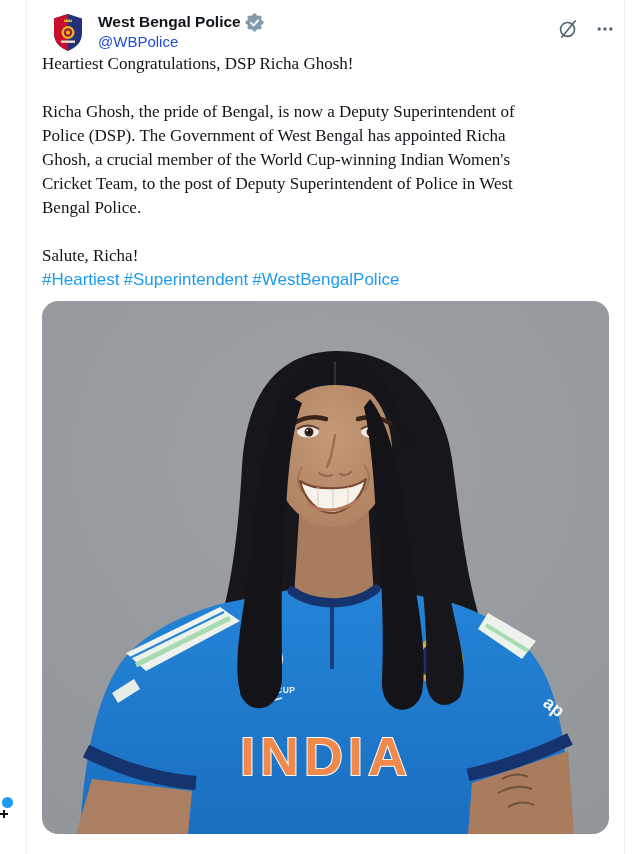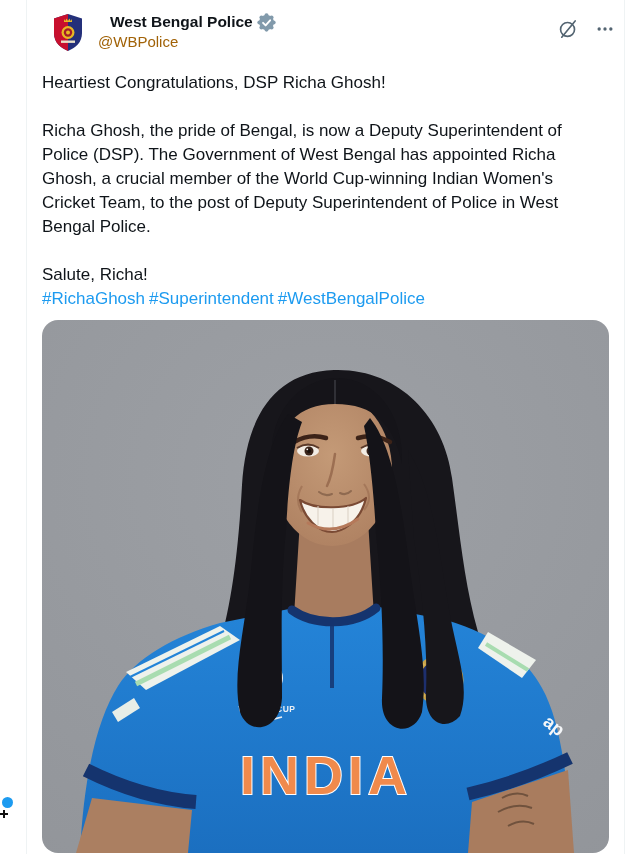--- a/index.html
+++ b/index.html
@@ -5,26 +5,26 @@
   html,body{margin:0;padding:0;background:#ffffff;}
   .page{position:relative;width:639px;height:854px;background:#ffffff;overflow:hidden;
         font-family:"Liberation Sans",sans-serif;color:#0f1419;}
   .column{position:absolute;left:26px;top:0;width:599px;height:854px;box-sizing:border-box;
           border-left:1px solid #eff3f4;border-right:1px solid #eff3f4;padding:12px 15px 0 15px;}
   
   .tweet-header{display:flex;align-items:flex-start;}
   .avatar{width:40px;height:40px;flex:0 0 40px;cursor:pointer;margin-left:6px;}
   .name-block{margin-left:10px;display:flex;flex-direction:column;line-height:20px;}
   .name-row{display:flex;align-items:center;gap:4px;}
-  .display-name{font-weight:bold;font-size:15.5px;color:#0f1419;cursor:pointer;margin-left:12px;}
-  .handle{font-size:15px;color:#a16207;cursor:pointer;}
+  .display-name{font-weight:bold;font-size:15.5px;color:#0f1419;cursor:pointer;}
+  .handle{font-size:15px;color:#1d4ed8;cursor:pointer;}
   .header-actions{margin-left:auto;display:flex;align-items:center;gap:12px;margin-top:4px;margin-right:-8px;}
   .icon-btn{background:none;border:none;padding:2px;cursor:pointer;line-height:0;}
   
-  .tweet-body{margin-top:19px;font-size:17px;line-height:24px;white-space:pre-line;color:#0f1419;}
+  .tweet-body{font-size:17px;line-height:24px;white-space:pre-line;color:#0f1419;font-family:Liberation Serif, serif;}
   .hashtags{font-size:17px;line-height:24px;}
   .hashtags a{color:#1d9bf0;text-decoration:none;cursor:pointer;margin-right:4px;}
   
   .tweet-image{margin-top:9px;width:567px;height:533px;border-radius:16px;overflow:hidden;cursor:pointer;}
   .tweet-image svg{display:block;}
   
   .cursor-dot{position:absolute;left:2px;top:797px;width:11px;height:11px;border-radius:50%;background:#1d9bf0;}
   .cursor-cross{position:absolute;left:0px;top:810px;width:8px;height:8px;}
   .cursor-cross .h{position:absolute;left:0;top:3px;width:8px;height:1.5px;background:#111;}
   .cursor-cross .v{position:absolute;left:3px;top:0;width:1.5px;height:8px;background:#111;}
@@ -89,21 +89,21 @@
     <div class="tweet-body">Heartiest Congratulations, DSP Richa Ghosh!
 
 Richa Ghosh, the pride of Bengal, is now a Deputy Superintendent of
 Police (DSP). The Government of West Bengal has appointed Richa
 Ghosh, a crucial member of the World Cup-winning Indian Women's
 Cricket Team, to the post of Deputy Superintendent of Police in West
 Bengal Police.
 
 Salute, Richa!</div>
     <div class="hashtags">
-      <a>#RichaGhosh</a><a>#Superintendent</a><a>#WestBengalPolice</a>
+      <a>#Heartiest</a><a>#Superintendent</a><a>#WestBengalPolice</a>
     </div>
 
     <div class="tweet-image">
       <svg width="567" height="533" viewBox="0 0 567 533">
         <defs>
           <radialGradient id="bgGrad" cx="50%" cy="30%" r="90%">
             <stop offset="0%" stop-color="#9da0a5"></stop>
             <stop offset="100%" stop-color="#92959a"></stop>
           </radialGradient>
           <linearGradient id="jer" x1="0" y1="0" x2="0" y2="1">

